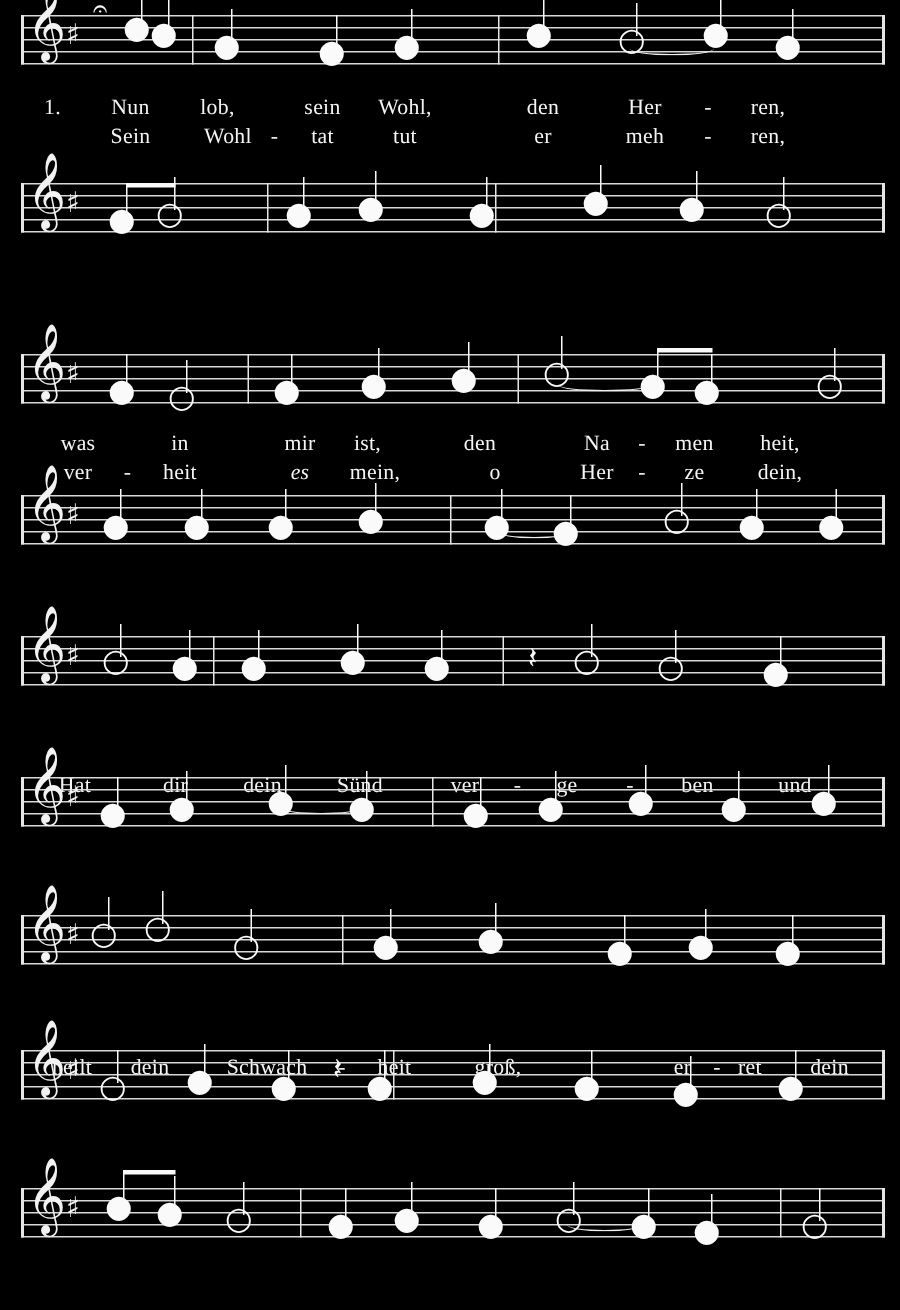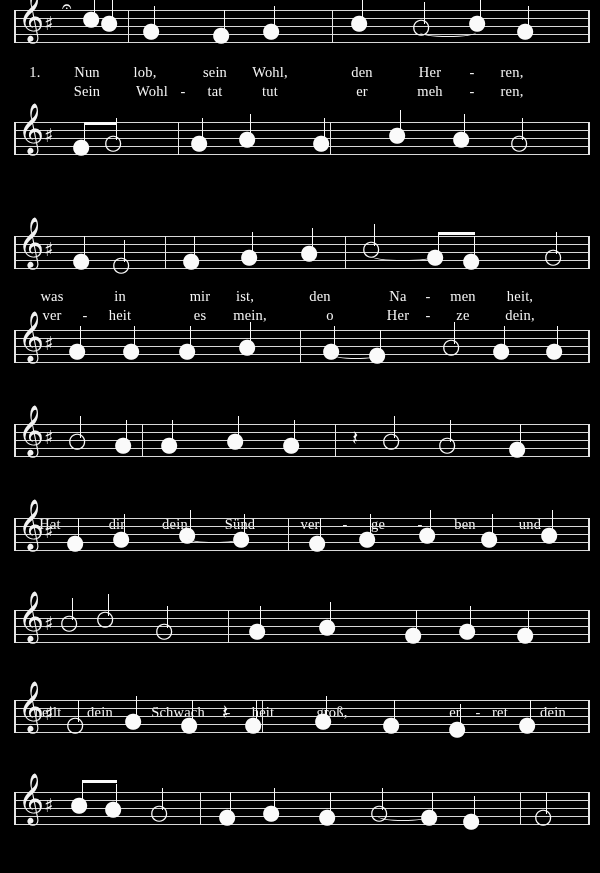--- a/index.html
+++ b/index.html
@@ -254,21 +254,21 @@
       <span class="lyric" style="left:320px;">den</span>
       <span class="lyric" style="left:398px;">Na</span>
       <span class="lyric" style="left:428px;">-</span>
       <span class="lyric" style="left:463px;">men</span>
       <span class="lyric" style="left:520px;">heit,</span>
     </div>
     <div class="lyric-row" style="top:195px;">
       <span class="lyric" style="left:52px;">ver</span>
       <span class="lyric" style="left:85px;">-</span>
       <span class="lyric" style="left:120px;">heit</span>
-      <span class="lyric" style="left:200px;">es</span>
+      <span class="lyric" style="left:200px;font-style:italic;">es</span>
       <span class="lyric" style="left:250px;">mein,</span>
       <span class="lyric" style="left:330px;">o</span>
       <span class="lyric" style="left:398px;">Her</span>
       <span class="lyric" style="left:428px;">-</span>
       <span class="lyric" style="left:463px;">ze</span>
       <span class="lyric" style="left:520px;">dein,</span>
     </div>
   </div>
 
   <div class="system" style="top:226px;">

